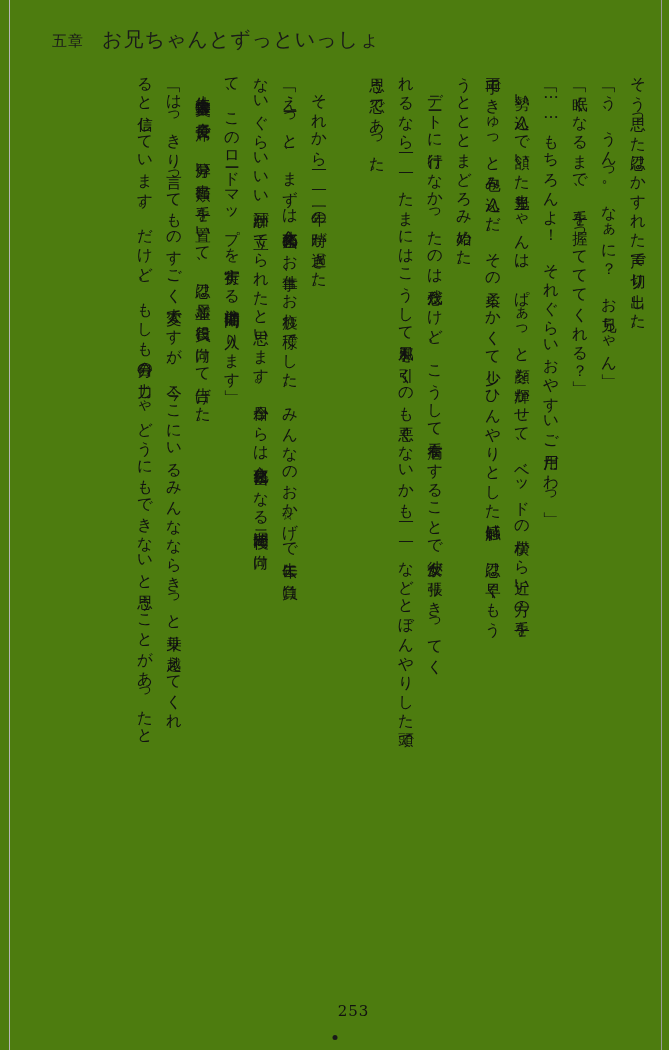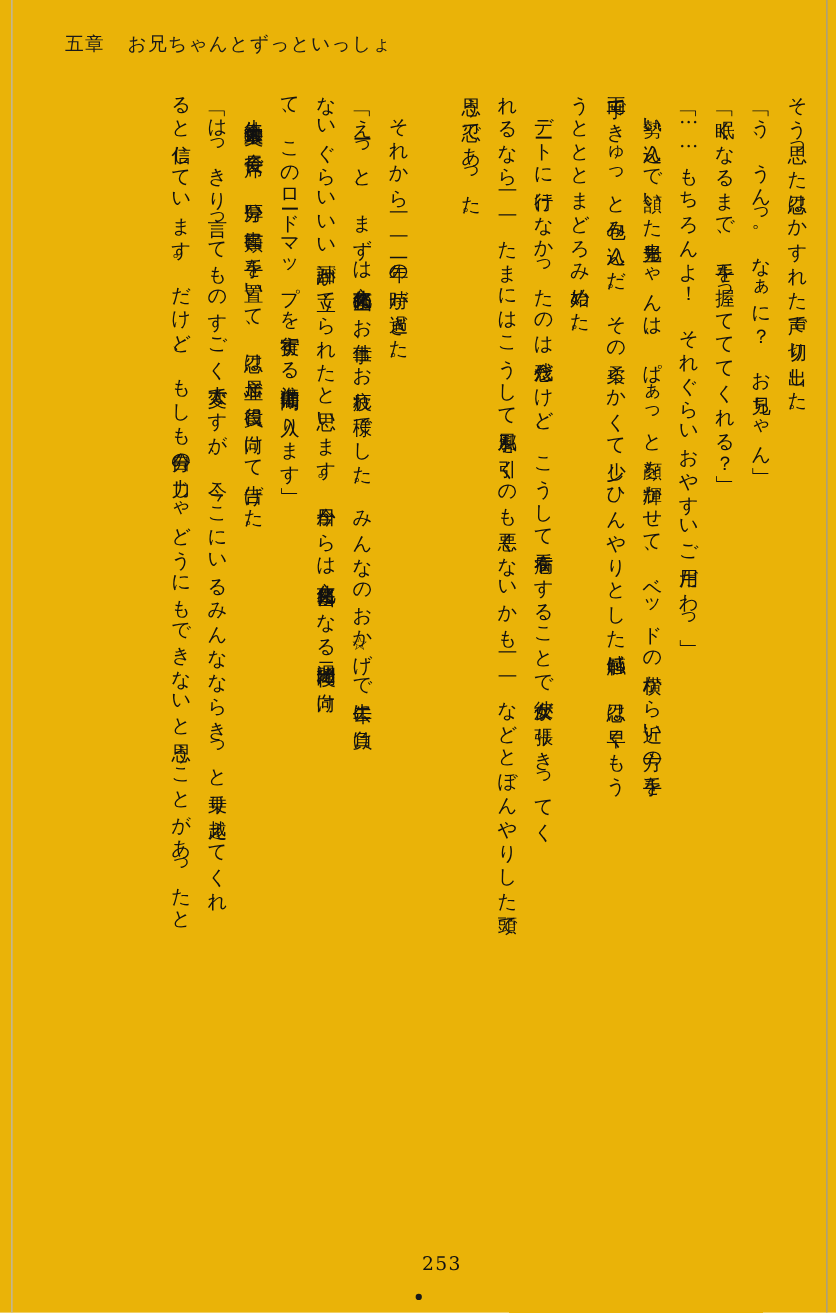--- a/index.html
+++ b/index.html
@@ -13,21 +13,21 @@
     font-family: "DejaVu Serif", serif;
     color: #111111;
     position: relative;
     overflow: hidden;
   }
 
   
   .page {
     position: absolute;
     inset: 0;
-    background: #eab308;
+    background: #4d7c0f;
   }
   .edge-left {
     position: absolute;
     left: 9px;
     top: 0;
     width: 1px;
     height: 1050px;
     background: #b8b8b8;
   }
   .edge-right {
@@ -49,21 +49,21 @@
     gap: 18px;
     font-size: 15px;
     letter-spacing: 1px;
     color: #1a1a1a;
     white-space: nowrap;
   }
   .running-head .chap-no {
     font-size: 15px;
   }
   .running-head .chap-title {
-    font-size: 15px;
+    font-size: 20px;
   }
 
   
   .body-area {
     position: absolute;
     top: 66px;
     left: 24px;
     right: 24px;
     height: 900px;
     display: flex;

